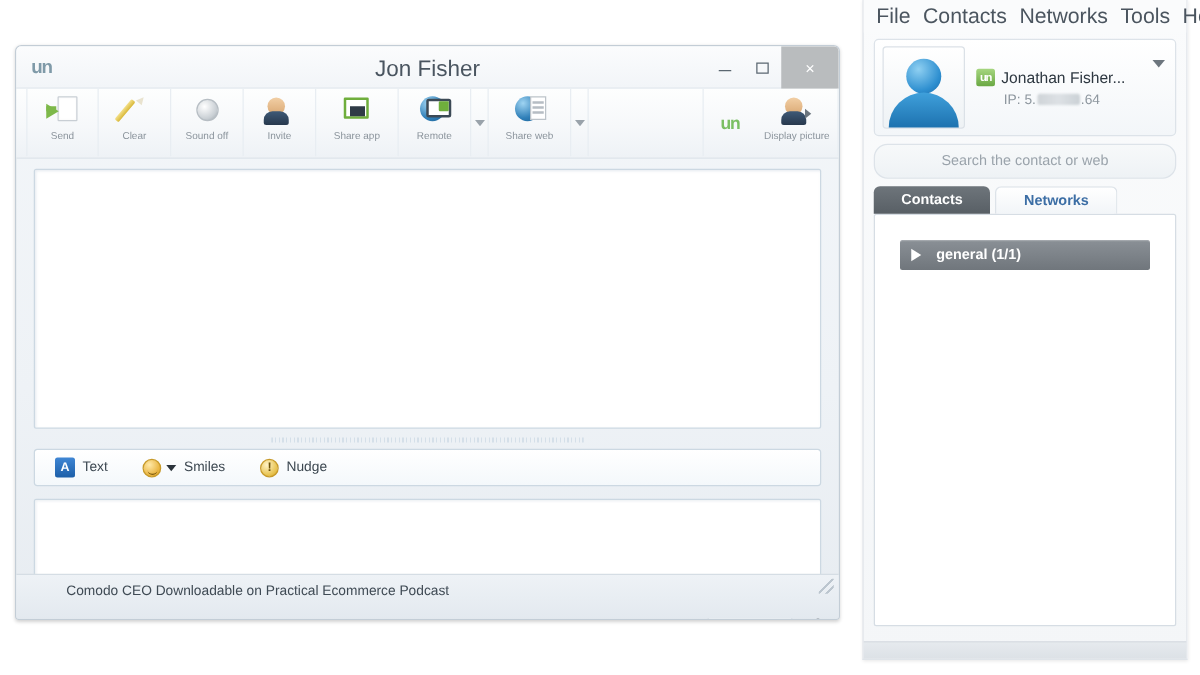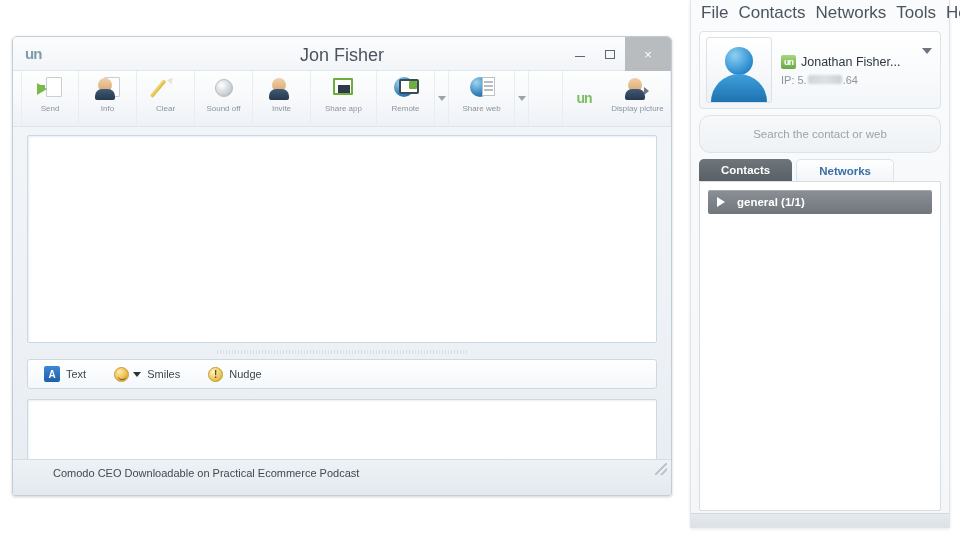--- a/index.html
+++ b/index.html
@@ -466,41 +466,42 @@
     white-space: nowrap;
     overflow: hidden;
   }
   #profile-ip {
     margin-top: 5px;
     font-size: 11px;
     color: #8d969e;
     display: flex;
     align-items: center;
     gap: 1px;
+    margin-left: 22px;
   }
   .ip-blur {
     display:inline-block;
     width:34px;height:9px;
     background:linear-gradient(90deg,#cfd4d8,#dde1e5,#cbd1d6);
     border-radius:2px;
     filter: blur(1px);
     vertical-align: middle;
   }
   #profile-caret {
     position: absolute;
     right: 8px;
     top: 16px;
     width:0;height:0;
     border-left:5px solid transparent;
     border-right:5px solid transparent;
     border-top:6px solid #6d767e;
   }
   #search-box {
     margin: 6px 8px 0 8px;
-    height: 38px;
+    height: 28px;
     background: linear-gradient(180deg,#f7f9fa,#eef2f5);
     border: 1px solid #dde3e9;
     border-radius: 11px;
     display: flex;
     align-items: center;
     justify-content: center;
     font-size: 11.5px;
     color: #9aa3ab;
   }
   #tabs {
@@ -530,21 +531,21 @@
     border-bottom: none;
     color: #3c6ea5;
     font-weight: bold;
   }
   #contact-list {
     margin: 0 8px 0 8px;
     height: 330px;
     background: #ffffff;
     border: 1px solid #d6dde4;
     border-radius: 2px;
-    padding: 8px;
+    padding: 20px;
   }
   .group-row {
     height: 24px;
     background: linear-gradient(180deg,#8a9096,#70767c);
     border-radius: 2px;
     display: flex;
     align-items: center;
     padding-left: 9px;
     gap: 12px;
     box-shadow: inset 0 1px 0 rgba(255,255,255,0.22);
@@ -596,28 +597,20 @@
 
     <div class="rb-item">
       <div class="rb-ico">
         <span class="ic-doc"></span>
           <span class="ic-arrow-g"></span>
           <span class="ic-arrow-g2"></span>
       </div>
       <div class="rb-lb">Send</div>
     </div>
 
-    <div class="rb-item">
-      <div class="rb-ico">
-        <span class="ic-doc"></span>
-          <span class="ic-person"></span>
-          <span class="ic-body"></span>
-      </div>
-      <div class="rb-lb">Info</div>
-    </div>
 
     <div class="rb-item">
       <div class="rb-ico">
         <span class="ic-pencil"></span>
           <span class="ic-pencil-tip"></span>
       </div>
       <div class="rb-lb">Clear</div>
     </div>
 
     <div class="rb-item">

